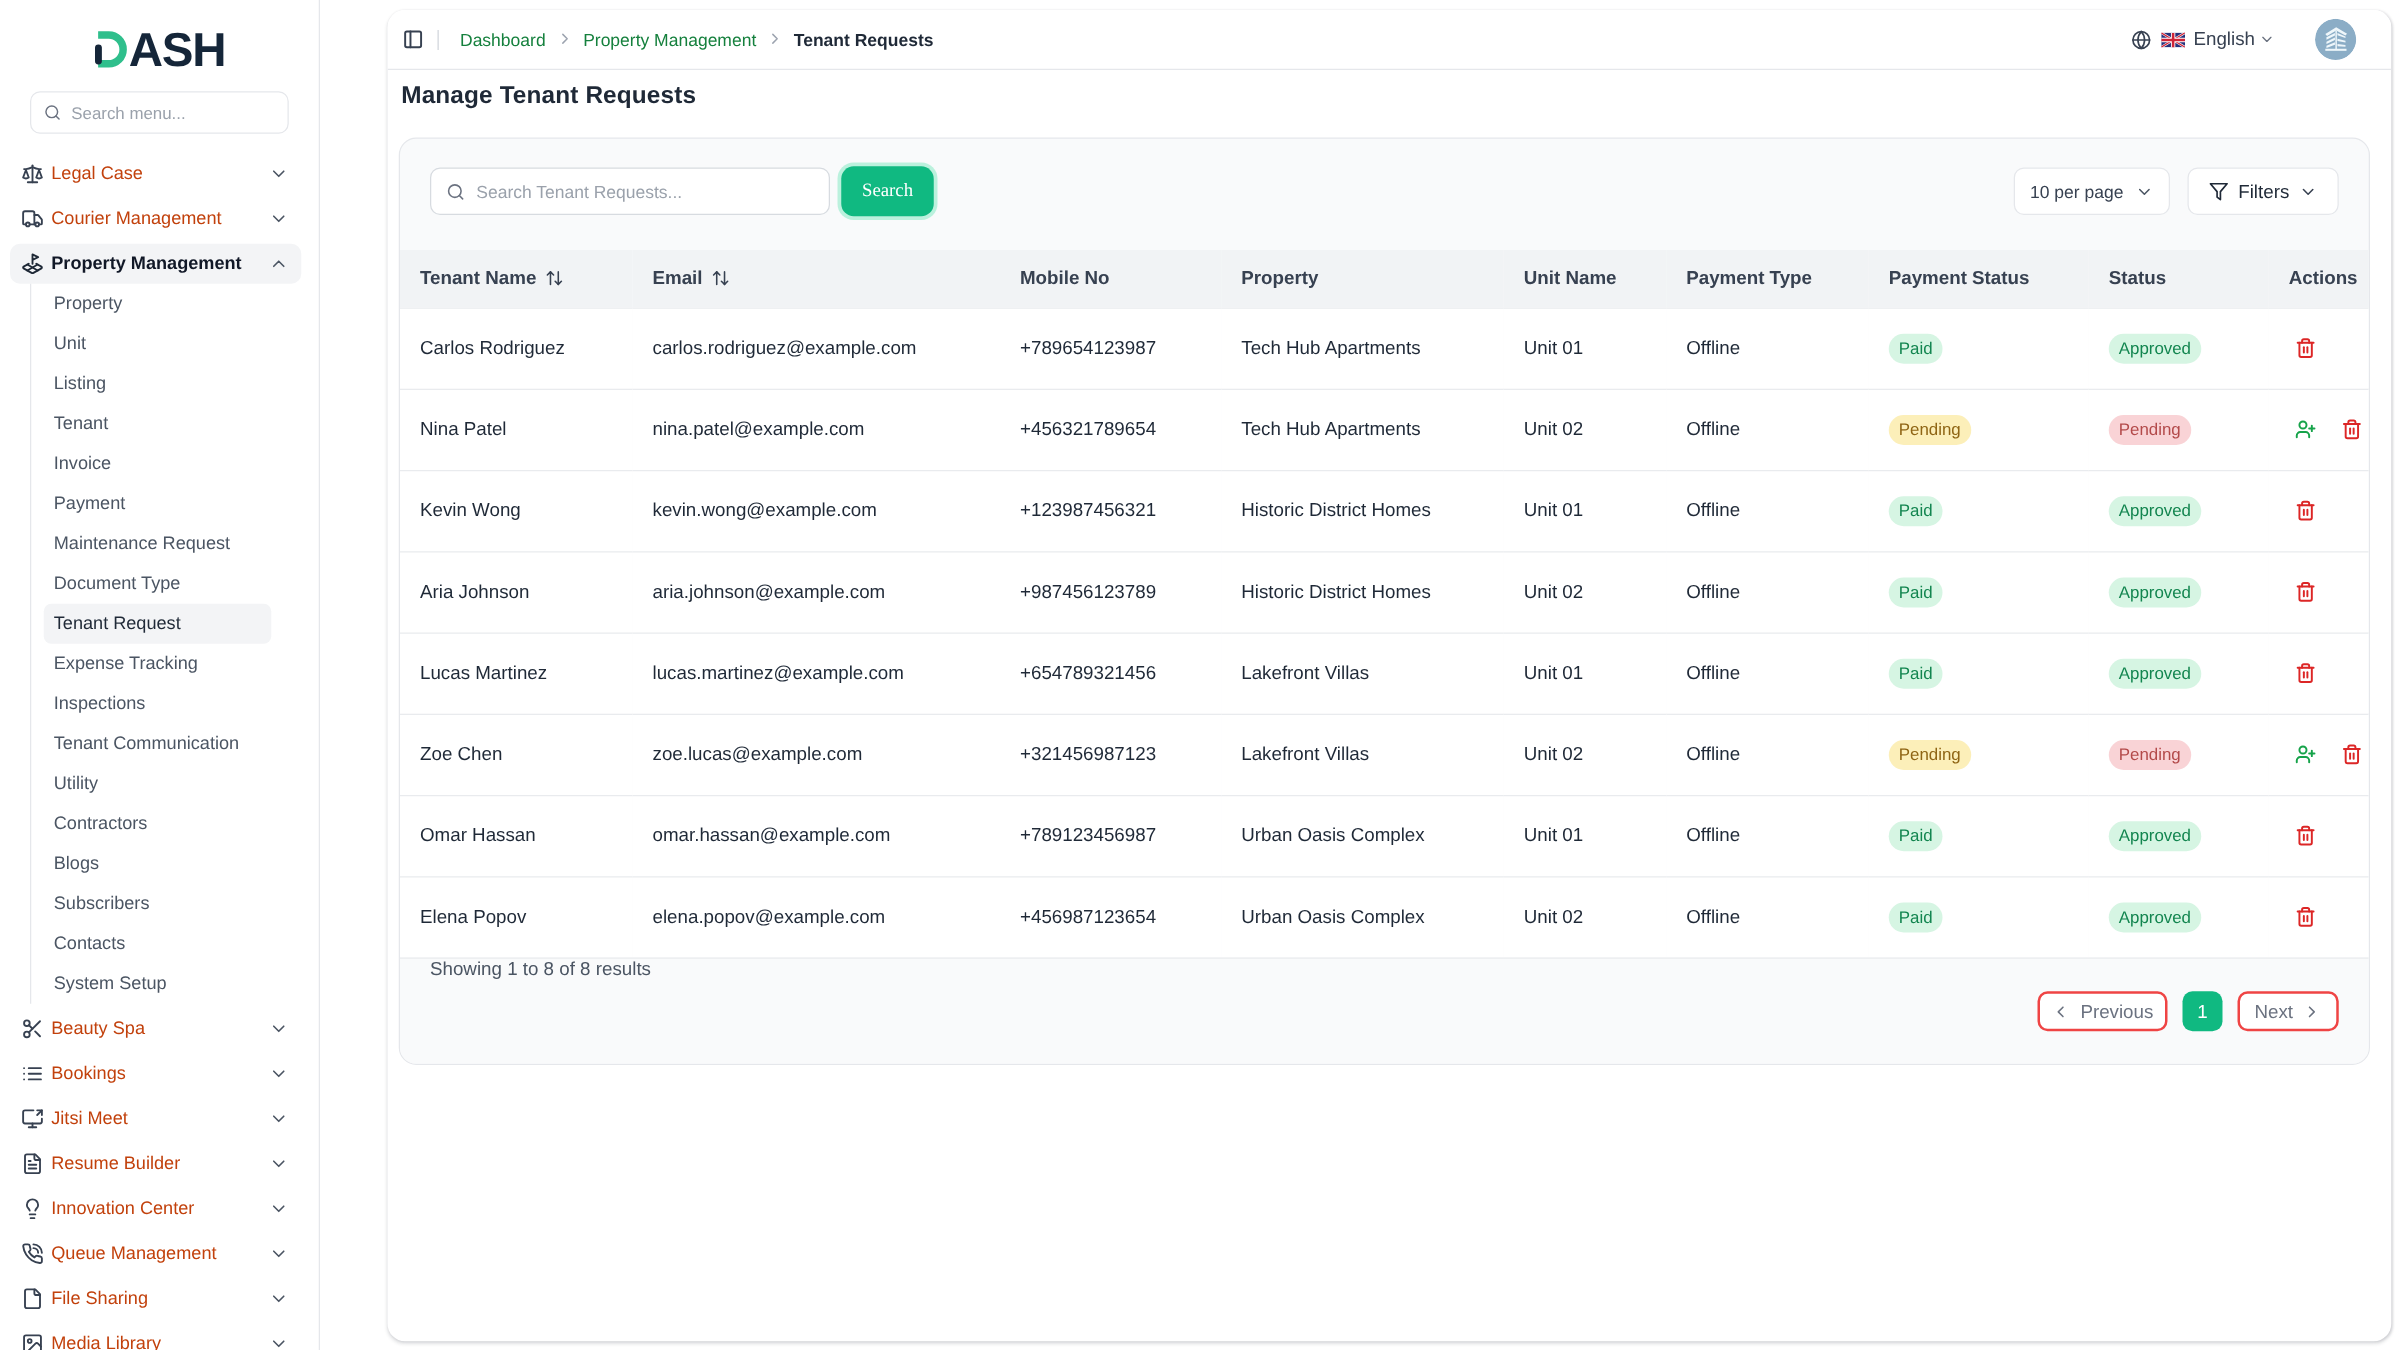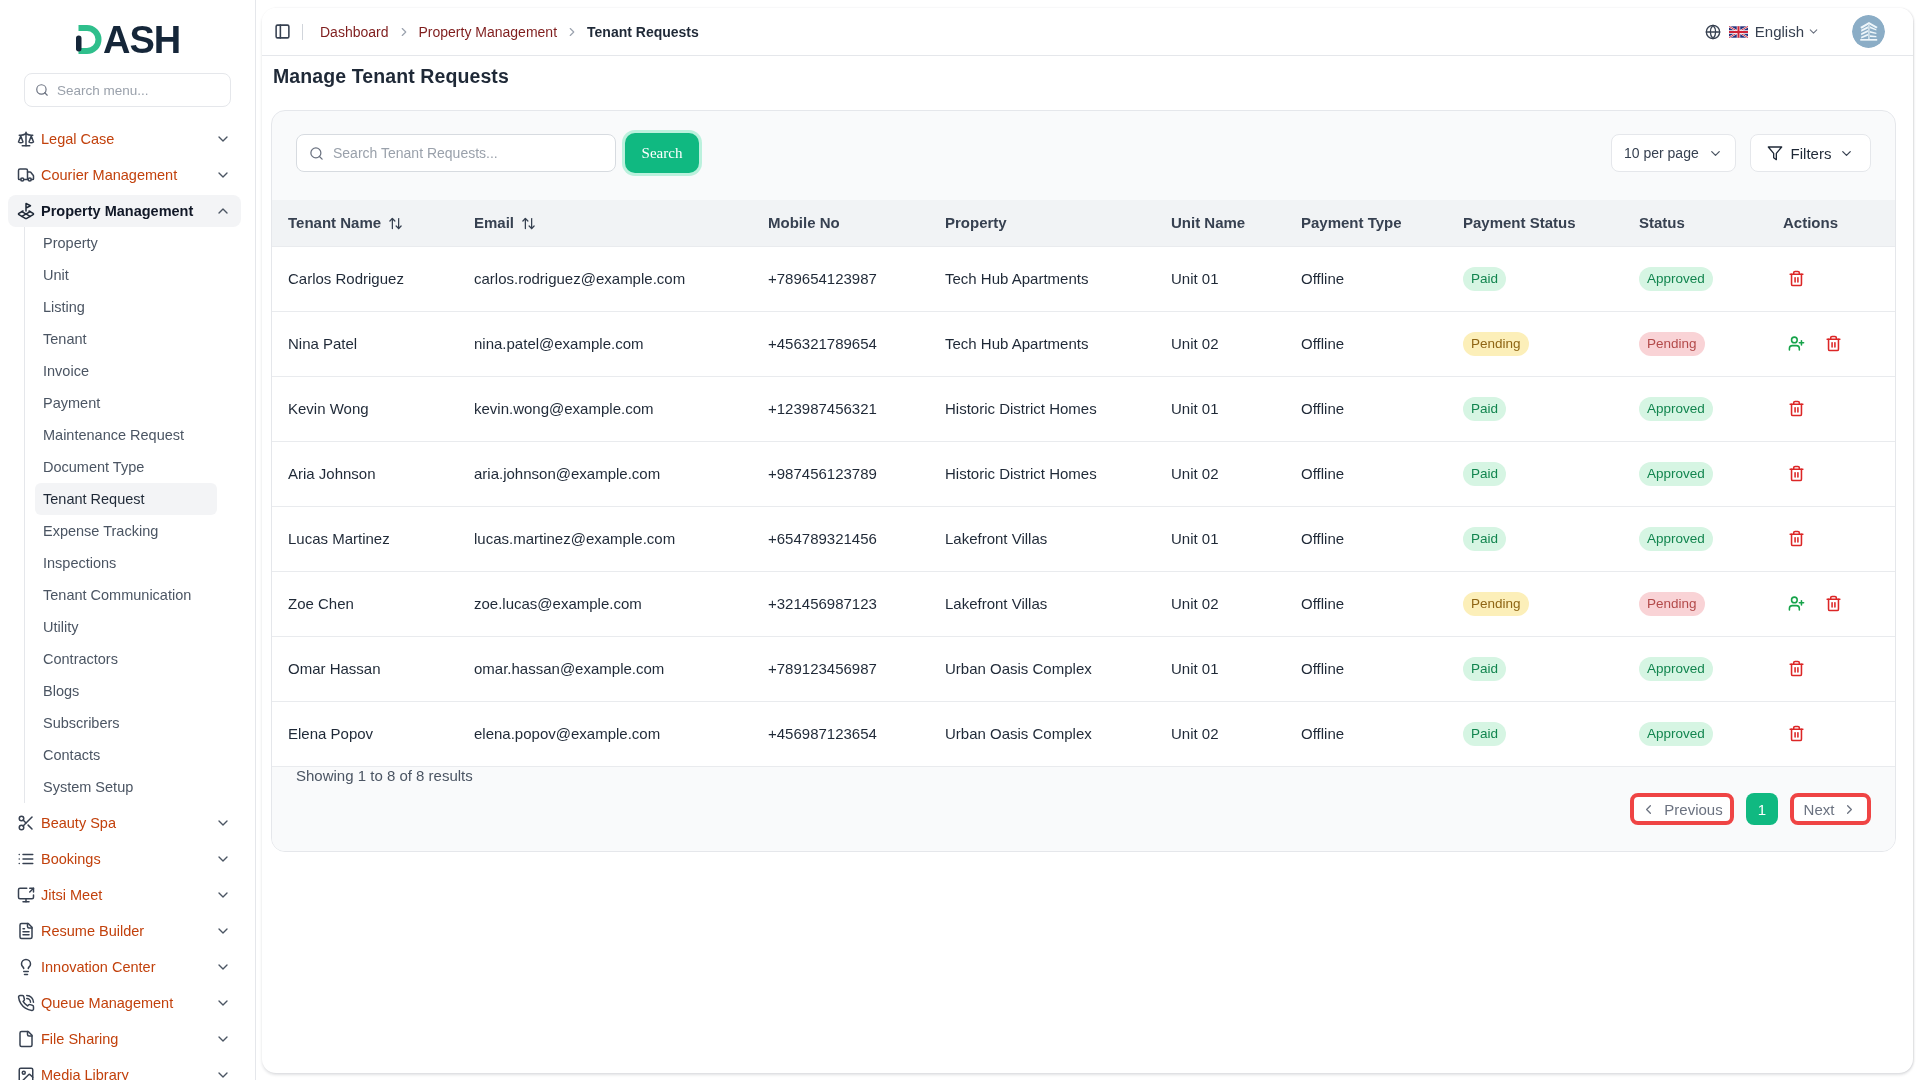--- a/index.html
+++ b/index.html
@@ -2,21 +2,21 @@
 <html><head>
 <meta charset="utf-8">
 <title>Manage Tenant Requests</title>
 <style>
   * { box-sizing: border-box; margin: 0; padding: 0; }
   html,body { width:1920px; height:1080px; overflow:hidden; }
   body {
     font-family: "Liberation Sans", sans-serif;
     background:#fff; color:#1f2937; font-size:15px;
   }
-  .app { display:flex; width:1920px; height:1080px; }
+  .app { display:flex; width:1920px; height:1080px;gap:48px; }
 
   
   aside {
     width:256px; min-width:256px; height:1080px;
     border-right:1px solid #e5e7eb; background:#fff; overflow:hidden;
   }
   .logo { margin-top:16px; height:46px; display:flex; justify-content:center; align-items:center; }
   .sidesearch {
     margin:11px 24px 0 24px; height:30px; border:1px solid #e5e7eb; border-radius:8px;
     display:flex; align-items:center; padding:16px 10px; color:#9ca3af;
@@ -49,21 +49,21 @@
     margin:8px 7px 7px 6px; height:1065px; background:#fff; border-radius:14px;
     box-shadow:1px 0 2px rgba(15,23,42,.10), 0 2px 3px rgba(15,23,42,.12);
     display:flex; flex-direction:column; overflow:hidden;
   }
   header.top {
     height:48px; border-bottom:1px solid #e5e7eb; display:flex; align-items:center;
     padding:0 28px 0 12px; background:#fff; flex:none;
   }
   .crumb-sep { color:#9ca3af; margin:0 8px; }
   .vdiv { width:1px; height:16px; background:#d1d5db; margin:0 0 0 11px; }
-  .bc { color:#7f1d1d; font-size:14px; }
+  .bc { color:#15803d; font-size:14px; }
   .bc.cur { color:#1f2937; font-weight:600; }
   .bcwrap { display:flex; align-items:center; }
   .bcwrap .bc:first-of-type { margin-left:17px; }
   .topright { margin-left:auto; display:flex; align-items:center; }
   .avatar { width:33px; height:33px; border-radius:50%; margin-left:32px; }
 
   .content { padding:6px 17px 0 9px; }
   h1 { font-size:19.5px; line-height:28px; font-weight:700; color:#1f2937; margin:0 0 20px 2px; letter-spacing:.1px; }
 
   .card {
@@ -112,21 +112,21 @@
   .acts { display:flex; align-items:center; gap:20px; padding-left:5px; }
   .acts svg { flex:none; }
 
   .cardfooter {
     height:85px; border-top:1px solid #e9ebee; display:flex; padding:0 24px;
     background:#f9fafb;
   }
   .cardfooter .info { font-size:15px; color:#4b5563; }
   .pager { margin-left:auto; display:flex; align-items:center; }
   .pbtn {
-    height:32px; background:#fff; border:4px solid #ef4444; border-radius:8px;
+    height:32px; background:#fff; border:2px solid #ef4444; border-radius:8px;
     display:flex; align-items:center; justify-content:center; color:#6b7280; font-size:15px;
   }
   .pbtn.prev { width:104px; }
   .pbtn.next { width:81px; margin-left:12px; }
   .pcur {
     width:32px; height:32px; margin-left:12px; border-radius:8px; background:#10b981; color:#fff;
     display:flex; align-items:center; justify-content:center; font-size:15px;
   }
 </style>
 </head>

